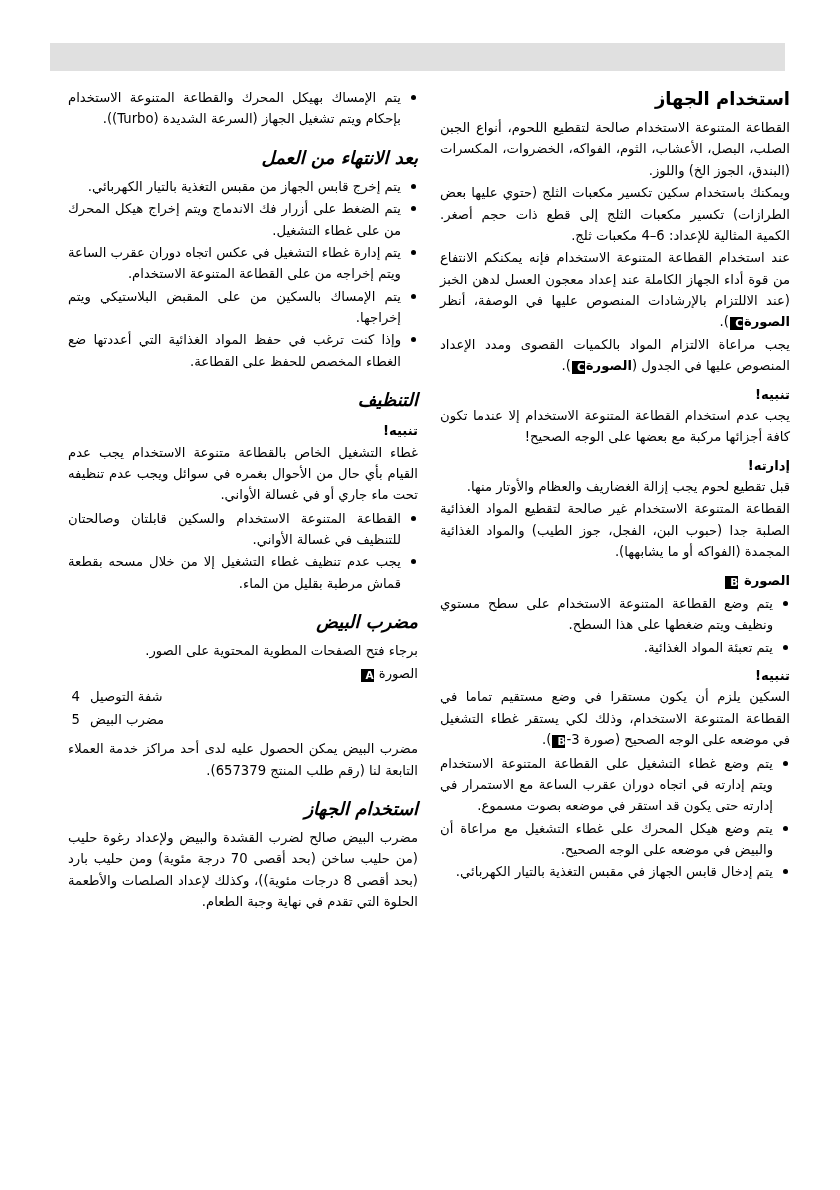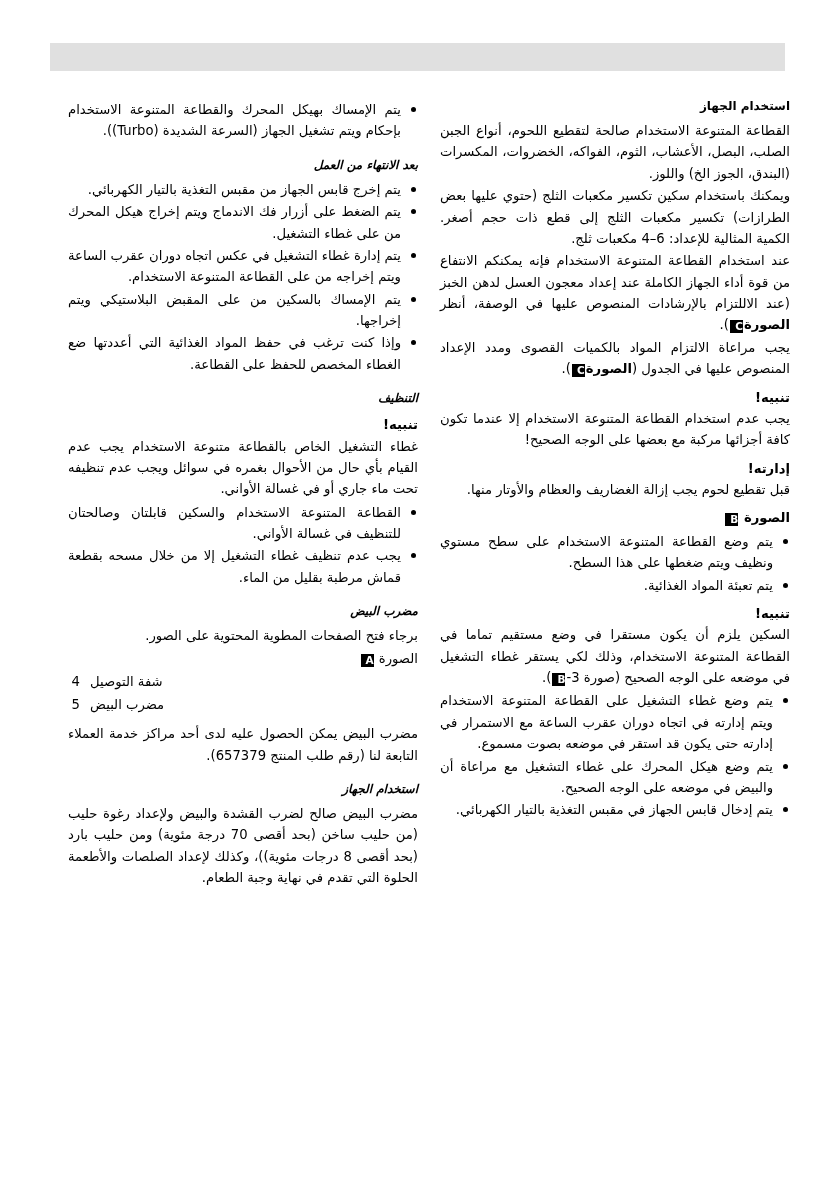--- a/index.html
+++ b/index.html
@@ -43,26 +43,25 @@
     display: flex;
     flex-direction: row;
     gap: 22px;
     direction: rtl;
   }
   .col {
     width: 350px;
     direction: rtl;
     text-align: justify;
     text-align-last: right;
-    margin-top: 12px;
   }
 
   
   .h1 {
-    font-size: 12px;
+    font-size: 18px;
     font-weight: bold;
     line-height: 1.5;
     margin: 0 0 5px 0;
     text-align: left;
     letter-spacing: 0.2px;
   }
   .h1.tight { margin-top: 14px; font-style: italic; }
 
   .para {
     font-size: 13.2px;
@@ -172,20 +171,21 @@
 
       <p class="para">
         <span>يجب مراعاة الالتزام المواد بالكميات القصوى ومدد الإعداد المنصوص عليها في الجدول (</span><span class="b">الصورة</span><span class="badge">C</span><span>).</span>
       </p>
 
       <div class="notice">تنبيه!</div>
       <p class="para">يجب عدم استخدام القطاعة المتنوعة الاستخدام إلا عندما تكون كافة أجزائها مركبة مع بعضها على الوجه الصحيح!</p>
 
       <div class="notice">إدارته!</div>
       <p class="para">قبل تقطيع لحوم يجب إزالة الغضاريف والعظام والأوتار منها.</p>
+      <p class="para">القطاعة المتنوعة الاستخدام غير صالحة لتقطيع المواد الغذائية الصلبة جدا (حبوب البن، الفجل، جوز الطيب) والمواد الغذائية المجمدة (الفواكه أو ما يشابهها).</p>
 
       <div class="notice">
         <span>الصورة</span>
         <span class="badge">B</span>
       </div>
 
       <ul class="bl">
         <li>يتم وضع القطاعة المتنوعة الاستخدام على سطح مستوي ونظيف ويتم ضغطها على هذا السطح.</li>
         <li>يتم تعبئة المواد الغذائية.</li>
       </ul>

